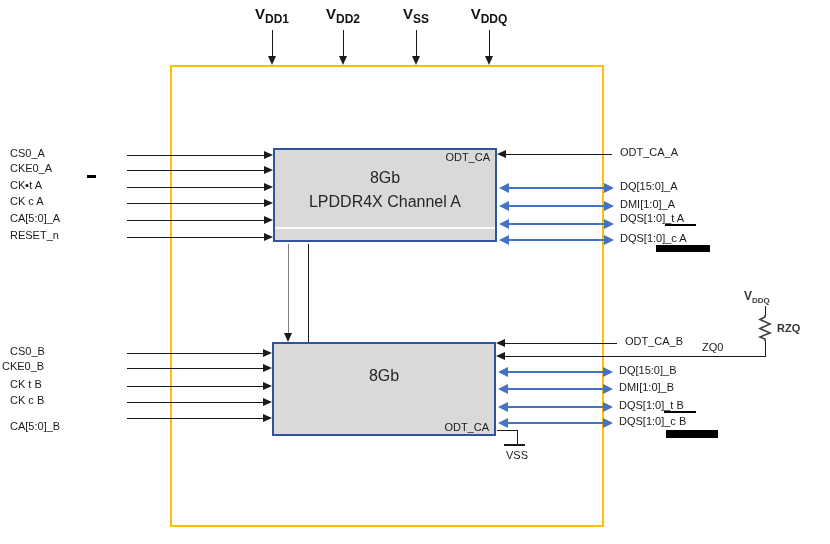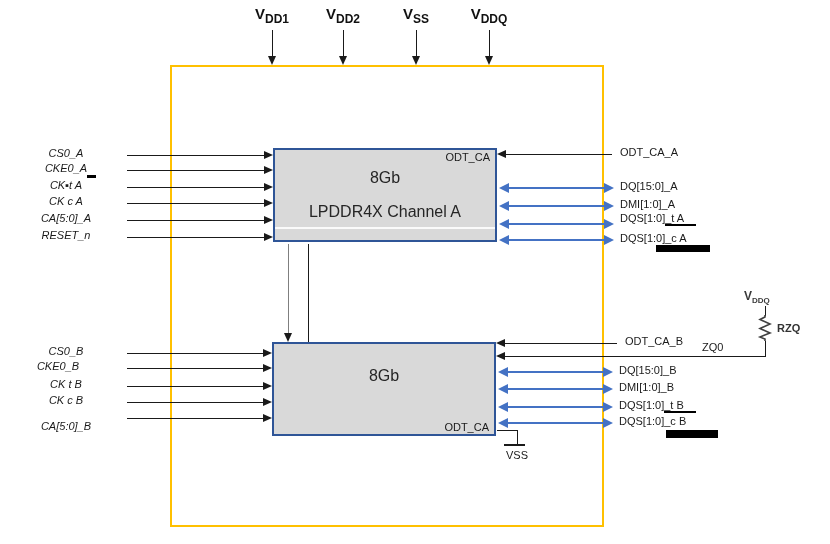--- a/index.html
+++ b/index.html
@@ -2,21 +2,21 @@
 <html><head>
 <meta charset="utf-8">
 <style>
   html,body{margin:0;padding:0;background:#fff;}
   .canvas{
     position:relative;width:830px;height:544px;background:#ffffff;overflow:hidden;
     font-family:"Liberation Sans",sans-serif;color:#1a1a1a;
   }
   .abs{position:absolute;}
   .lbl{position:absolute;font-size:11px;line-height:13px;color:#1a1a1a;white-space:pre;}
-  .ra{text-align:center;font-style:italic;}
+  .ra{text-align:left;}
   .hline{position:absolute;height:1px;background:#1a1a1a;}
   .vline{position:absolute;width:1px;background:#1a1a1a;}
   .blue-line{position:absolute;height:2px;background:#4472C4;}
   .ah{position:absolute;width:0;height:0;}
   .ah.r{border-top:4px solid transparent;border-bottom:4px solid transparent;border-left:9px solid #1a1a1a;}
   .ah.l{border-top:4px solid transparent;border-bottom:4px solid transparent;border-right:9px solid #1a1a1a;}
   .ah.d{border-left:4px solid transparent;border-right:4px solid transparent;border-top:9px solid #1a1a1a;}
   .ah.bl{border-top:5px solid transparent;border-bottom:5px solid transparent;border-right:10px solid #4472C4;border-left:none;}
   .ah.br{border-top:5px solid transparent;border-bottom:5px solid transparent;border-left:10px solid #4472C4;border-right:none;}
   .chip-outline{position:absolute;left:170px;top:65px;width:430px;height:458px;border:2px solid #FFC000;}
@@ -51,21 +51,21 @@
 
   <div class="pwr-lbl" style="left:454px;top:5px;"><span>V</span><sub>DDQ</sub></div>
   <div class="vline" style="left:489px;top:30px;height:26px;"></div>
   <div class="ah d" style="left:485px;top:56px;"></div>
 
   <div class="chip-outline"></div>
 
   <div class="block" style="left:273px;top:148px;">
     <div class="corner" style="top:1px;right:5px;">ODT_CA</div>
     <div class="title" style="top:16px;">8Gb</div>
-    <div class="title" style="top:40px;margin-top:10px;">LPDDR4X Channel A</div>
+    <div class="title" style="top:40px;">LPDDR4X Channel A</div>
     <div class="sep" style="bottom:11px;"></div>
   </div>
 
   <div class="block" style="left:272px;top:342px;">
     <div class="title" style="top:20px;">8Gb</div>
     <div class="corner" style="bottom:1px;right:5px;">ODT_CA</div>
   </div>
 
   <div class="lbl ra" style="left:10px;top:147px;width:112px;">CS0_A</div>
   <div class="hline" style="left:127px;top:155px;width:137px;"></div>

